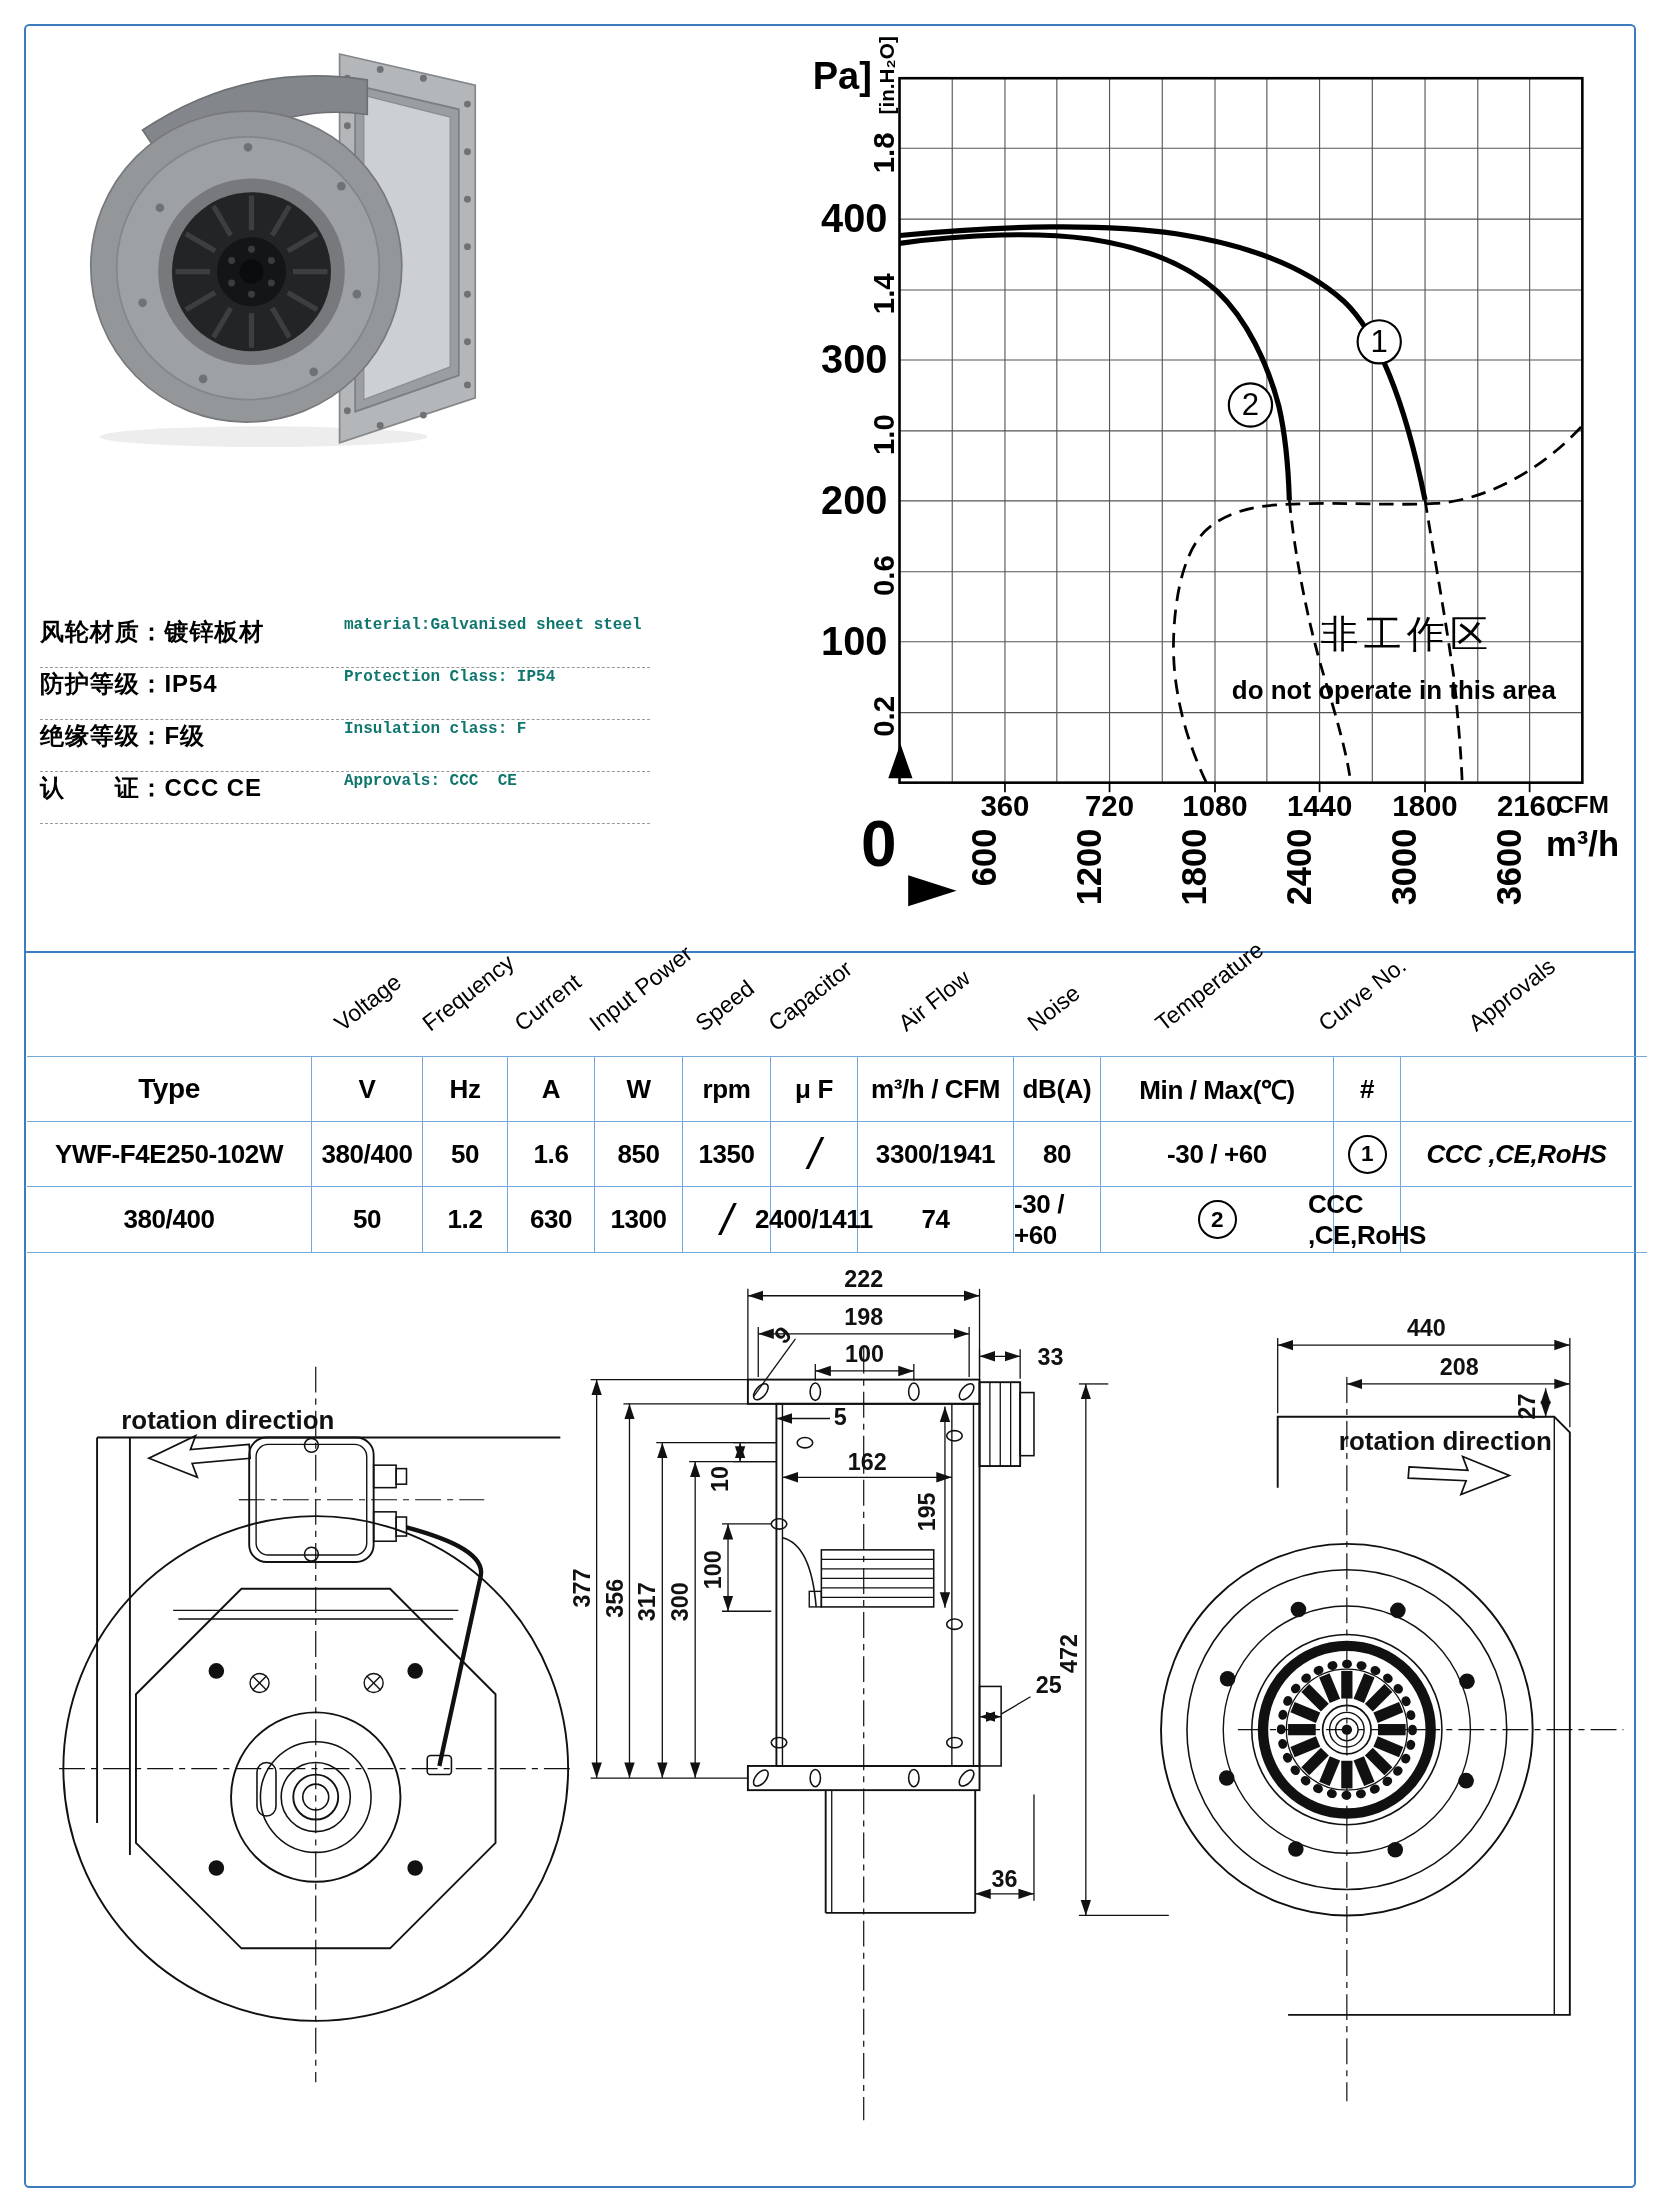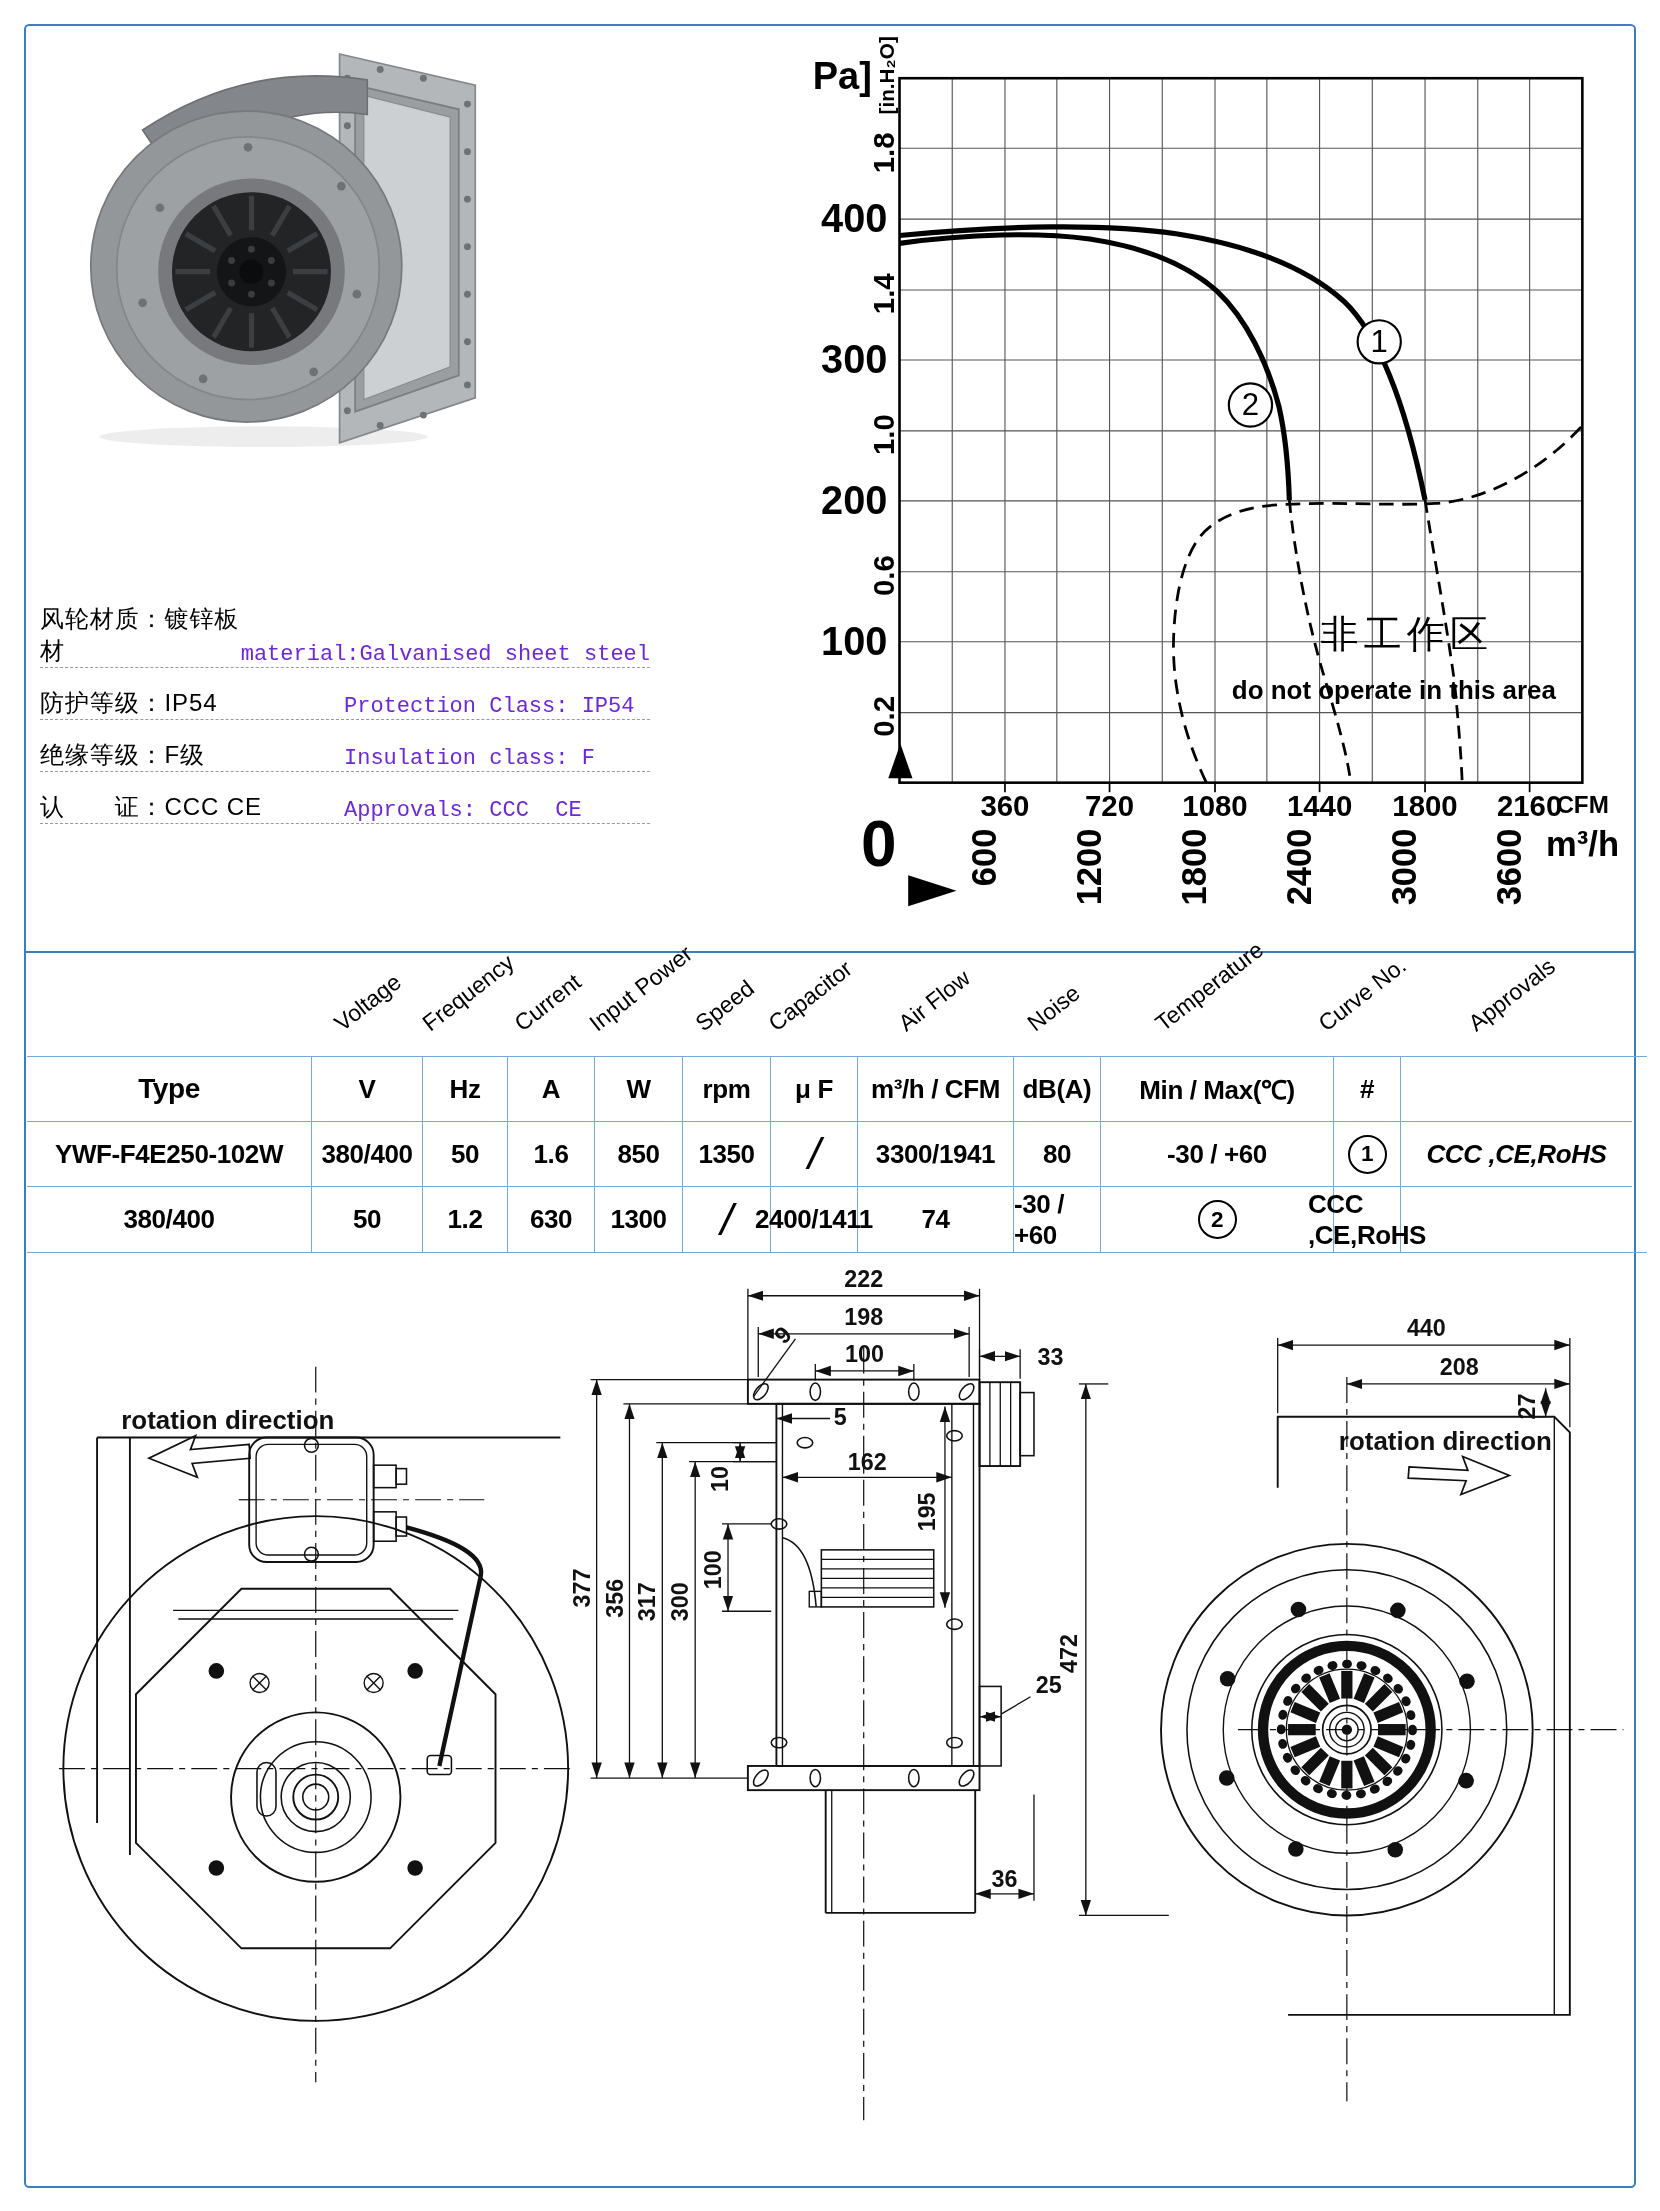--- a/index.html
+++ b/index.html
@@ -6,23 +6,23 @@
     --frame-blue:#3e7cc0;
     --tbl-blue:#74a9dc;
     --ink:#111;
   }
   html,body{margin:0;padding:0;background:#e8e8e8;font-family:"Liberation Sans",sans-serif;}
   .page{position:relative;width:1660px;height:2212px;background:#fff;margin:0 auto;overflow:hidden;}
   .frame{position:absolute;left:24px;top:24px;width:1608px;height:2160px;border:2.6px solid var(--frame-blue);border-radius:5.2px;}
   .abs{position:absolute;}
   
   .specs{position:absolute;left:40px;top:616px;width:610px;}
-  .spec-row{height:51px;border-bottom:1.7px dashed #9a9a9a;display:flex;align-items:flex-end;}
+  .spec-row{height:51px;border-bottom:1.7px dashed #9a9a9a;display:flex;align-items:flex-start;font-weight:bold;}
   .spec-zh{width:304px;font-size:24px;color:#000;letter-spacing:0.9px;}
-  .spec-en{font-family:"Liberation Mono",monospace;font-size:22px;color:#6d28d9;white-space:pre;}
+  .spec-en{font-family:"Liberation Mono",monospace;font-size:16px;color:#0f766e;white-space:pre;}
   
   .sep-line{position:absolute;left:26px;top:951px;width:1608px;height:0;border-top:2.6px solid var(--frame-blue);}
   .angled-zone{position:absolute;left:26px;top:951px;width:1608px;height:91px;}
   .angled-label{position:absolute;bottom:5.2px;transform:rotate(-38deg);transform-origin:left bottom;font-size:23px;color:#000;white-space:nowrap;}
   .spec-table{position:absolute;left:27px;top:1056px;width:1620px;display:grid;
     grid-template-columns:285px 111px 85px 87px 88px 88px 87px 156px 87px 233px 67px 231px;
     grid-auto-rows:65px;border-top:1.7px solid var(--tbl-blue);border-bottom:1.7px solid var(--tbl-blue);}
   .cell{border-right:1.7px solid var(--tbl-blue);border-bottom:1.7px solid var(--tbl-blue);display:flex;align-items:center;justify-content:center;font-size:26px;font-weight:700;color:#000;letter-spacing:-0.4px;}
   .cell:nth-child(12n){border-right:none;font-style:italic;}
   .cell.r2{border-bottom:none;}

